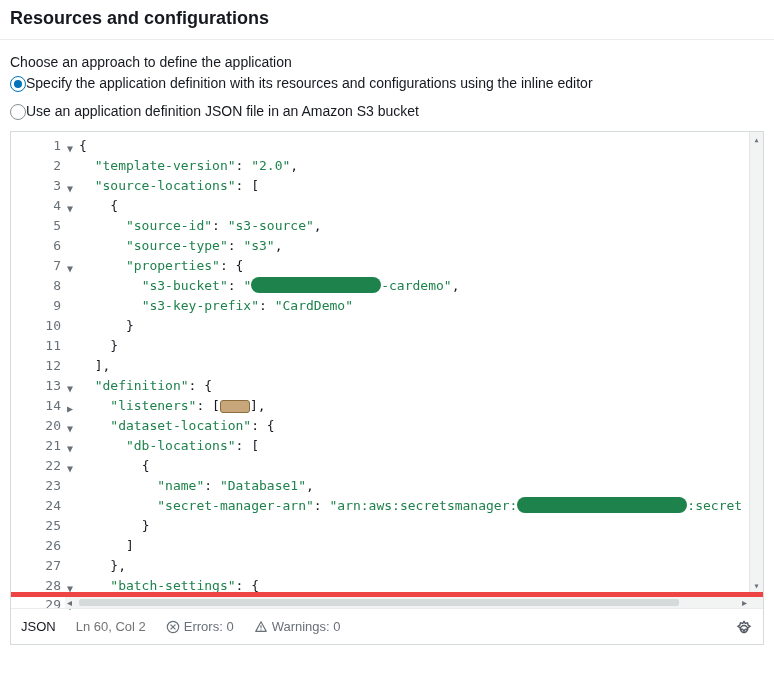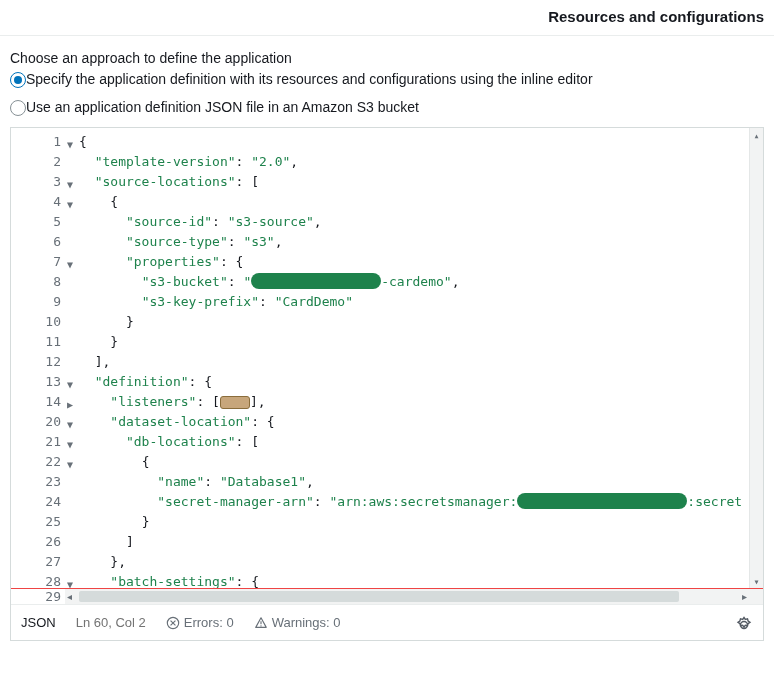--- a/index.html
+++ b/index.html
@@ -6,25 +6,24 @@
   body {
     margin: 0;
     padding: 8px 10px;
     font-family: "Amazon Ember", "Helvetica Neue", Arial, sans-serif;
     font-size: 13px;
     color: #16191f;
     background: #fff;
     width: 774px;
   }
   h2.section-title {
-    font-size: 15px;
+    font-size: 18px;
     font-weight: 700;
     margin: 0 0 6px 0;
     color: #16191f;
-    text-align: right;
   }
   hr.divider {
     border: none;
     border-top: 1px solid #eaeded;
     margin: 10px -10px 14px -10px;
   }
   .approach-label {
     font-size: 14px;
     margin-bottom: 4px;
     color: #16191f;
@@ -130,21 +129,21 @@
     position:absolute; left:0; right:0; height:14px;
     font-size:10px; color:#687078;
     display:flex; align-items:center; justify-content:center;
     cursor:pointer;
   }
   .vscroll .up { top:0; }
   .vscroll .down { bottom:0; }
   .hscroll-row {
     display:flex;
     height:16px;
-    border-top:1px solid #ef4444;
+    border-top:5px solid #ef4444;
     background:#737373;
     align-items:center;
   }
   .hscroll-row .fold-last {
     width:54px; text-align:right; color:#687078;
     font-family:Consolas, Menlo, monospace; font-size:13px;
     padding-right:4px; position:relative;
     background:#fff; height:100%; line-height:16px;
     border-right: none;
   }

